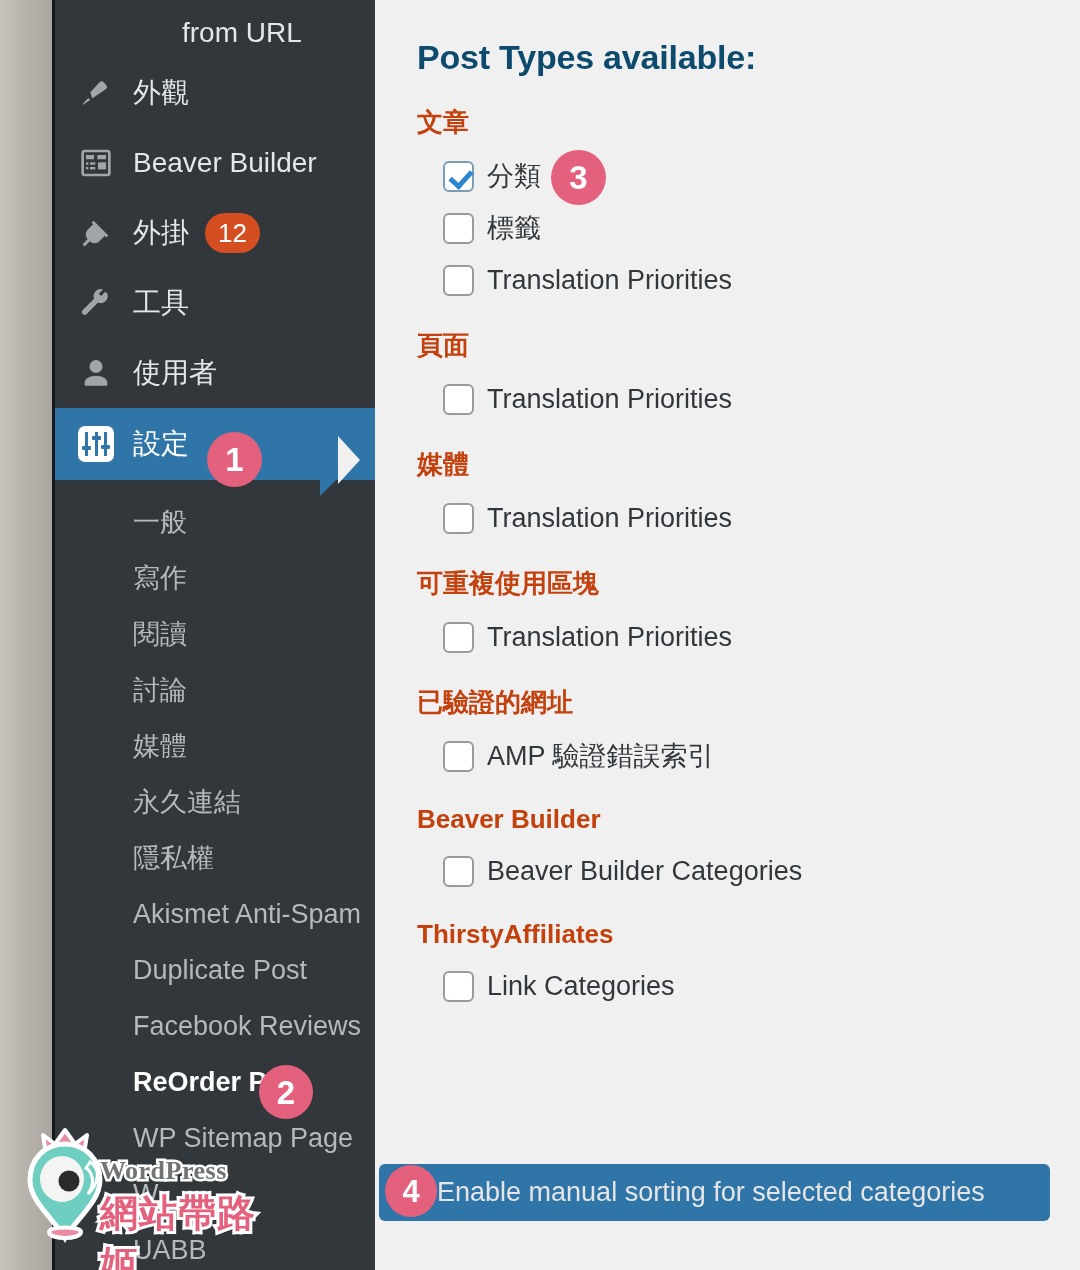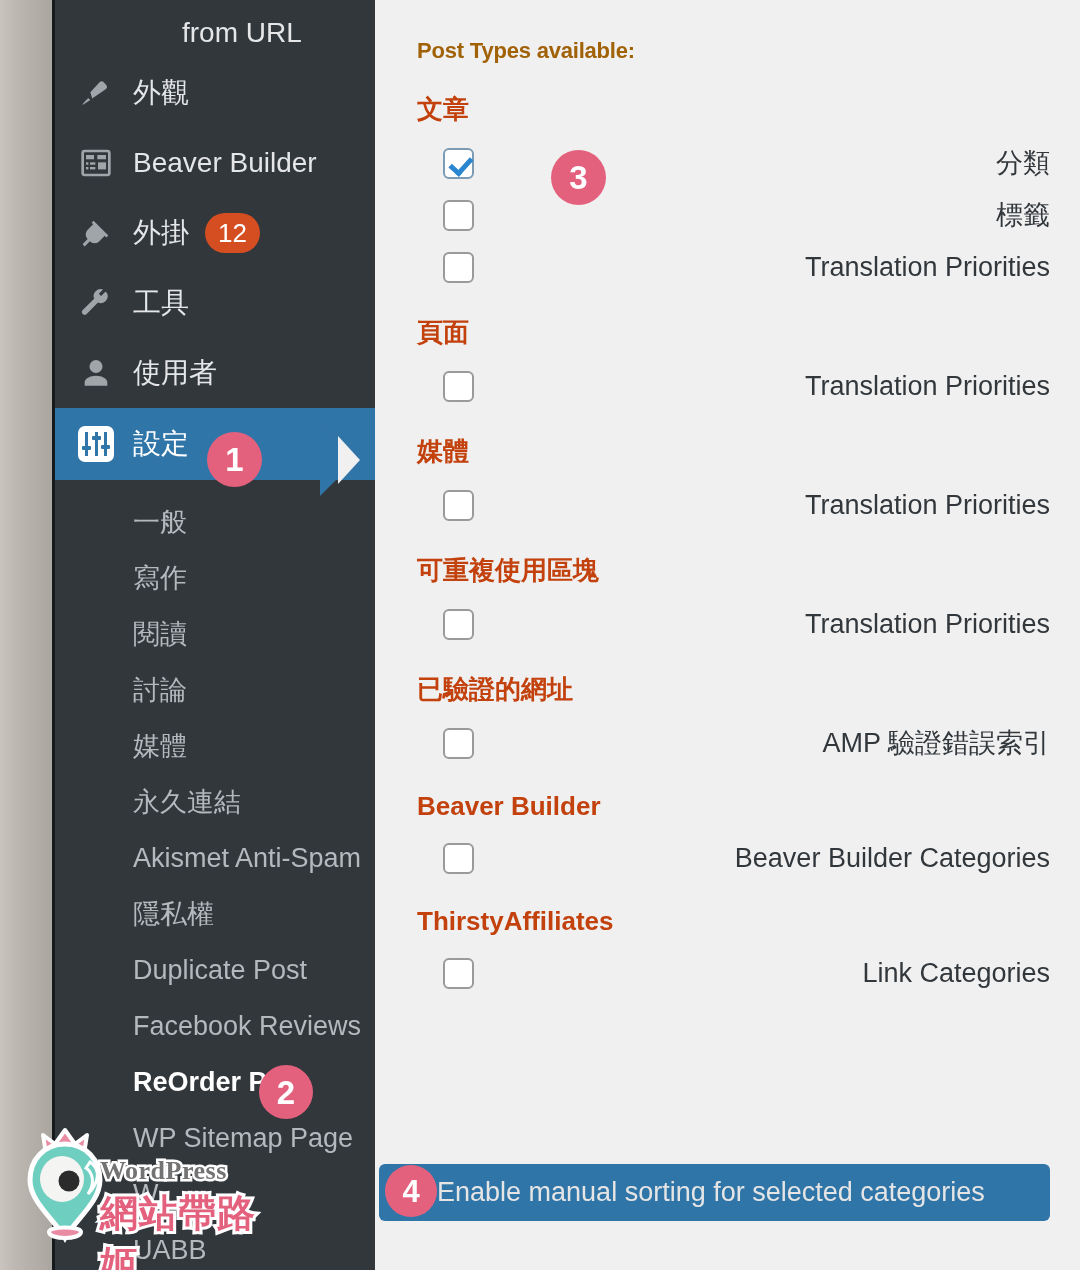--- a/index.html
+++ b/index.html
@@ -169,40 +169,39 @@
 
   
   .content {
     position: absolute;
     left: 375px; top: 0;
     width: 705px; height: 1270px;
     background: #f0f0f0;
     padding: 22px 30px 0 42px;
   }
   .page-title {
-    font-size: 22px;
+    font-size: 34px;
     font-weight: bold;
-    color: #a16207;
+    color: #0c4a6e;
     margin: 16px 0 28px 0;
     letter-spacing: -0.2px;
   }
   .group-heading {
     font-size: 26px;
     font-weight: bold;
     color: #c2410c;
     margin: 0 0 10px 0;
   }
   .group { margin-bottom: 22px; }
   .cb-row {
     display: flex;
     align-items: center;
     height: 52px;
     padding-left: 26px;
     position: relative;
-    justify-content: space-between;
   }
   .cb {
     width: 31px; height: 31px;
     min-width: 31px;
     border: 2px solid #9a9a9a;
     border-radius: 6px;
     background: #fff;
     margin-right: 13px;
     position: relative;
   }
@@ -356,22 +355,22 @@
       <span class="nav-label">設定</span>
     </div>
 
     <div class="submenu">
       <a class="sub-item">一般</a>
       <a class="sub-item">寫作</a>
       <a class="sub-item">閱讀</a>
       <a class="sub-item">討論</a>
       <a class="sub-item">媒體</a>
       <a class="sub-item">永久連結</a>
+      <a class="sub-item">隱私權</a>
       <a class="sub-item">Akismet Anti-Spam</a>
-      <a class="sub-item">隱私權</a>
       <a class="sub-item">Duplicate Post</a>
       <a class="sub-item">Facebook Reviews</a>
       <a class="sub-item current">ReOrder Post</a>
       <a class="sub-item">WP Sitemap Page</a>
       <a class="sub-item">W</a>
       <a class="sub-item">UABB</a>
     </div>
   </div>
 
   <div class="nav-arrow"></div>

